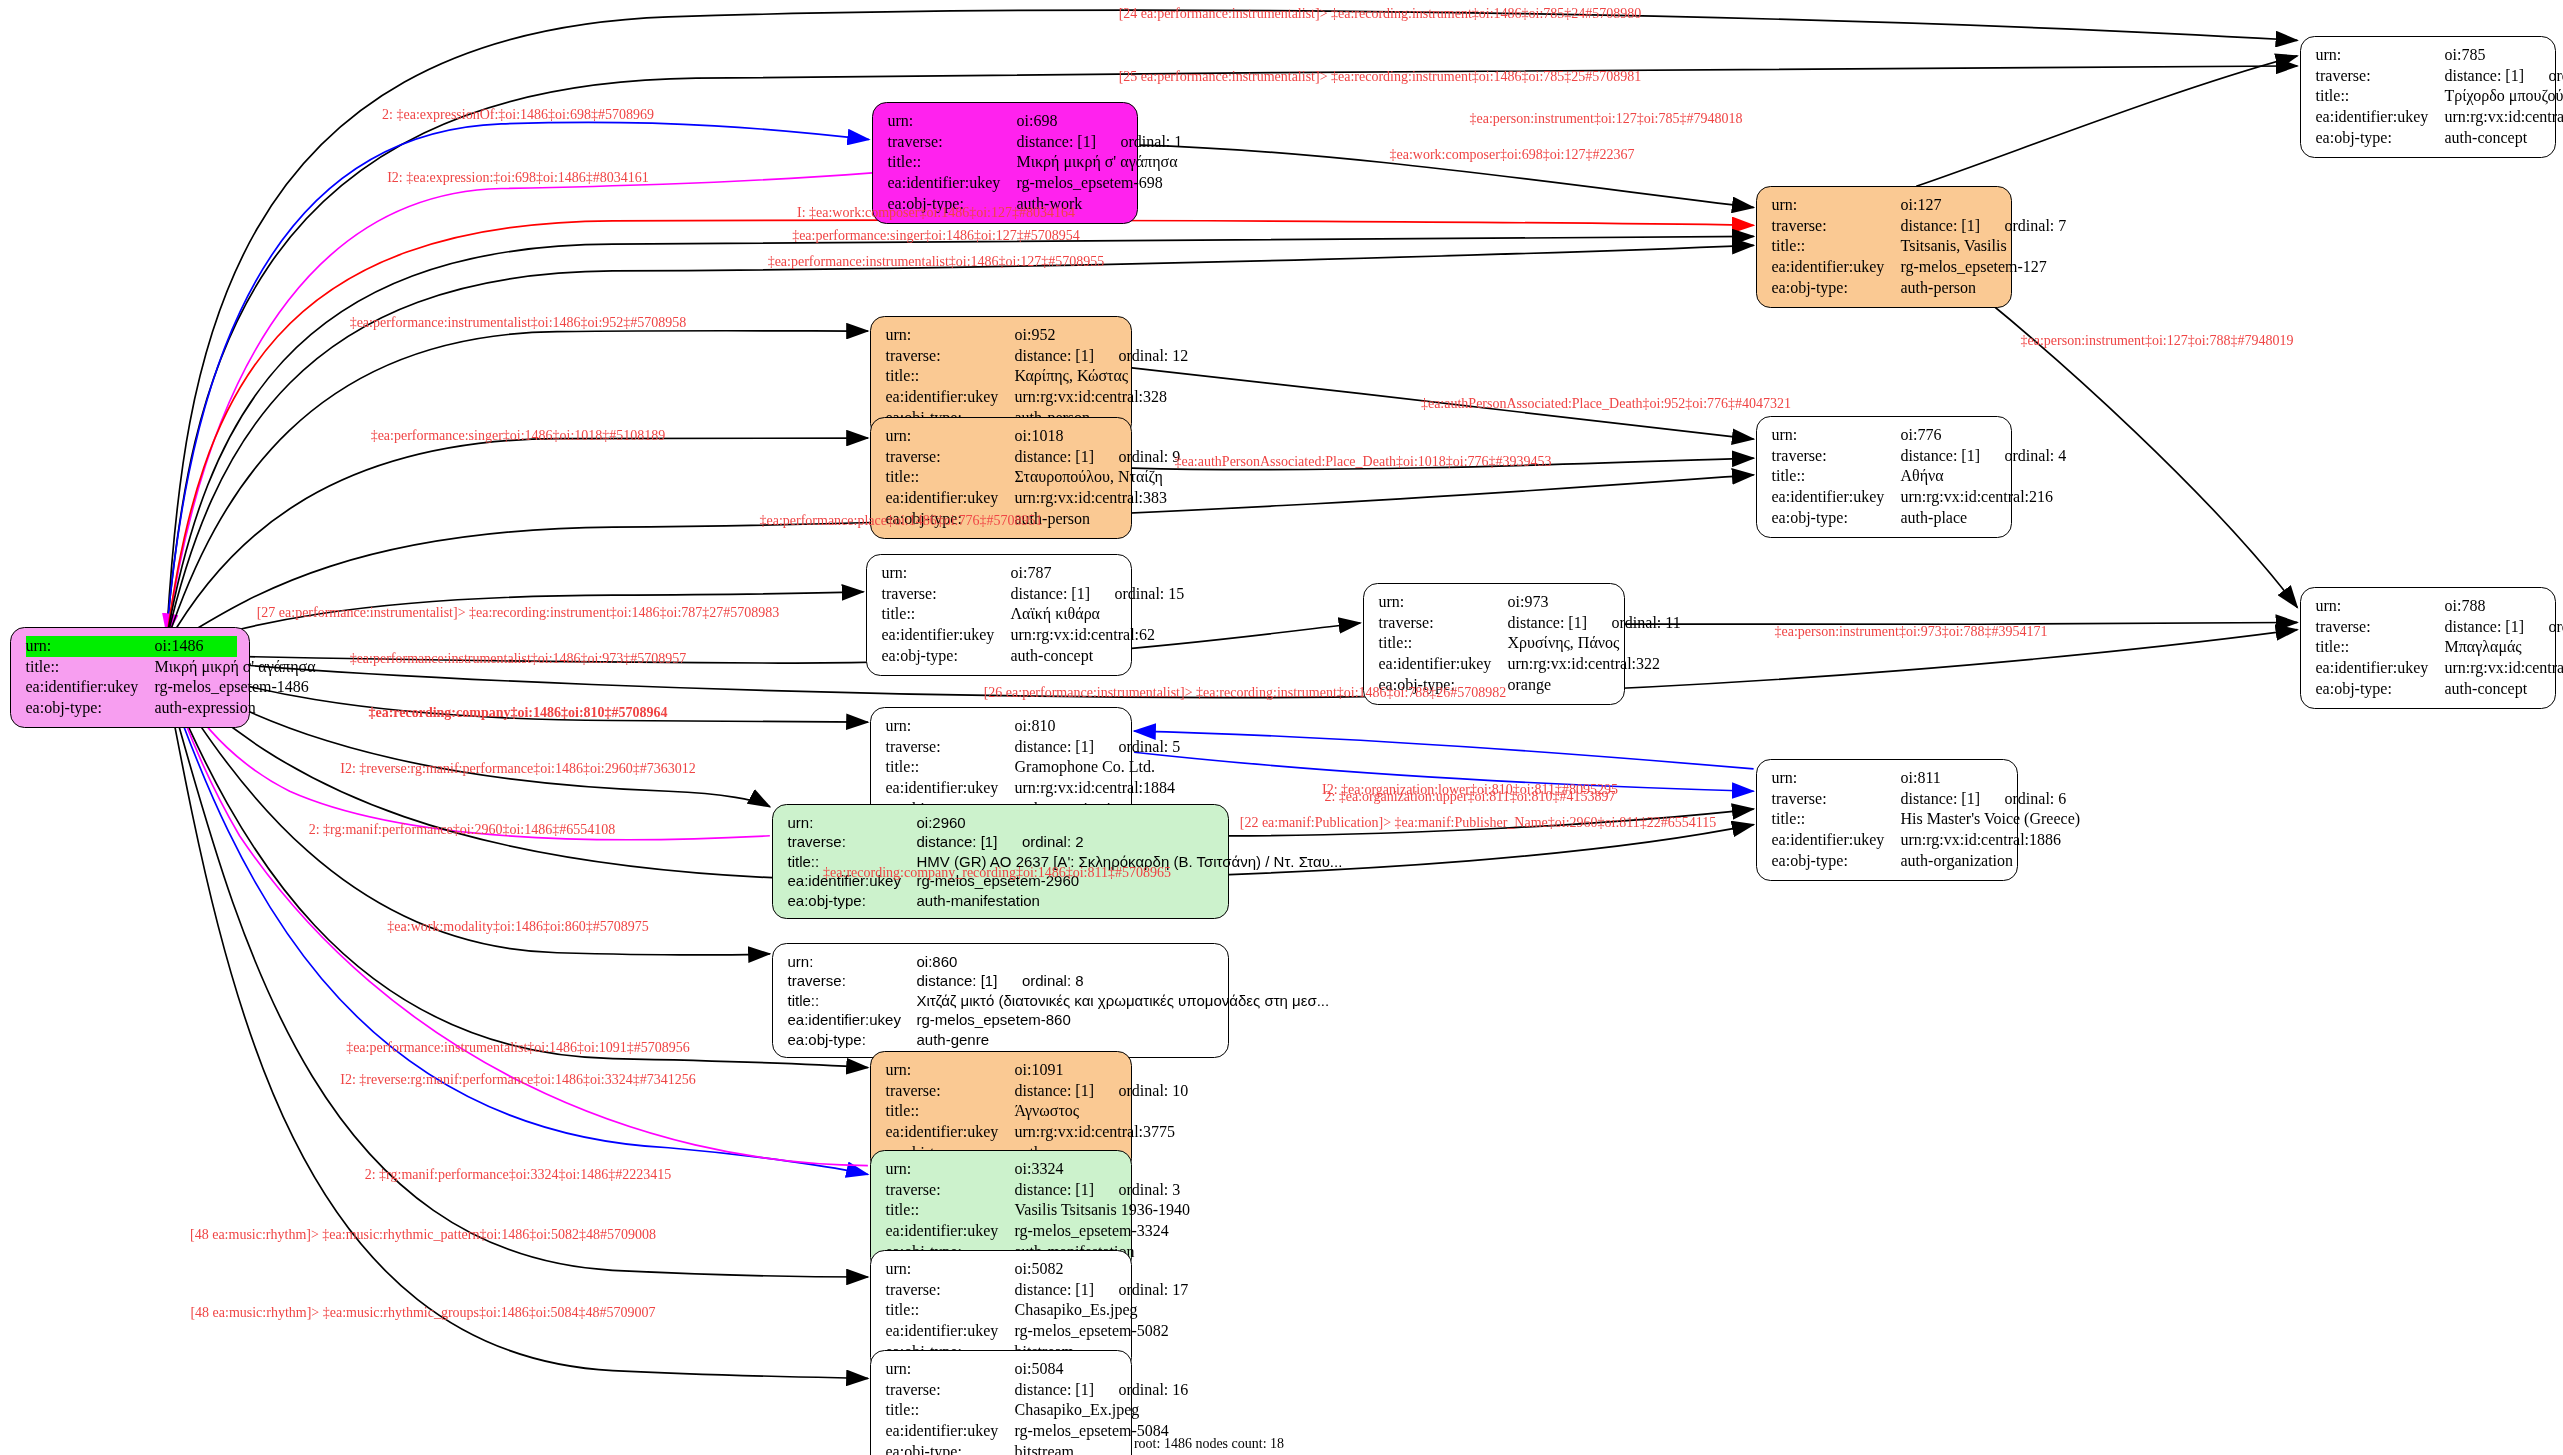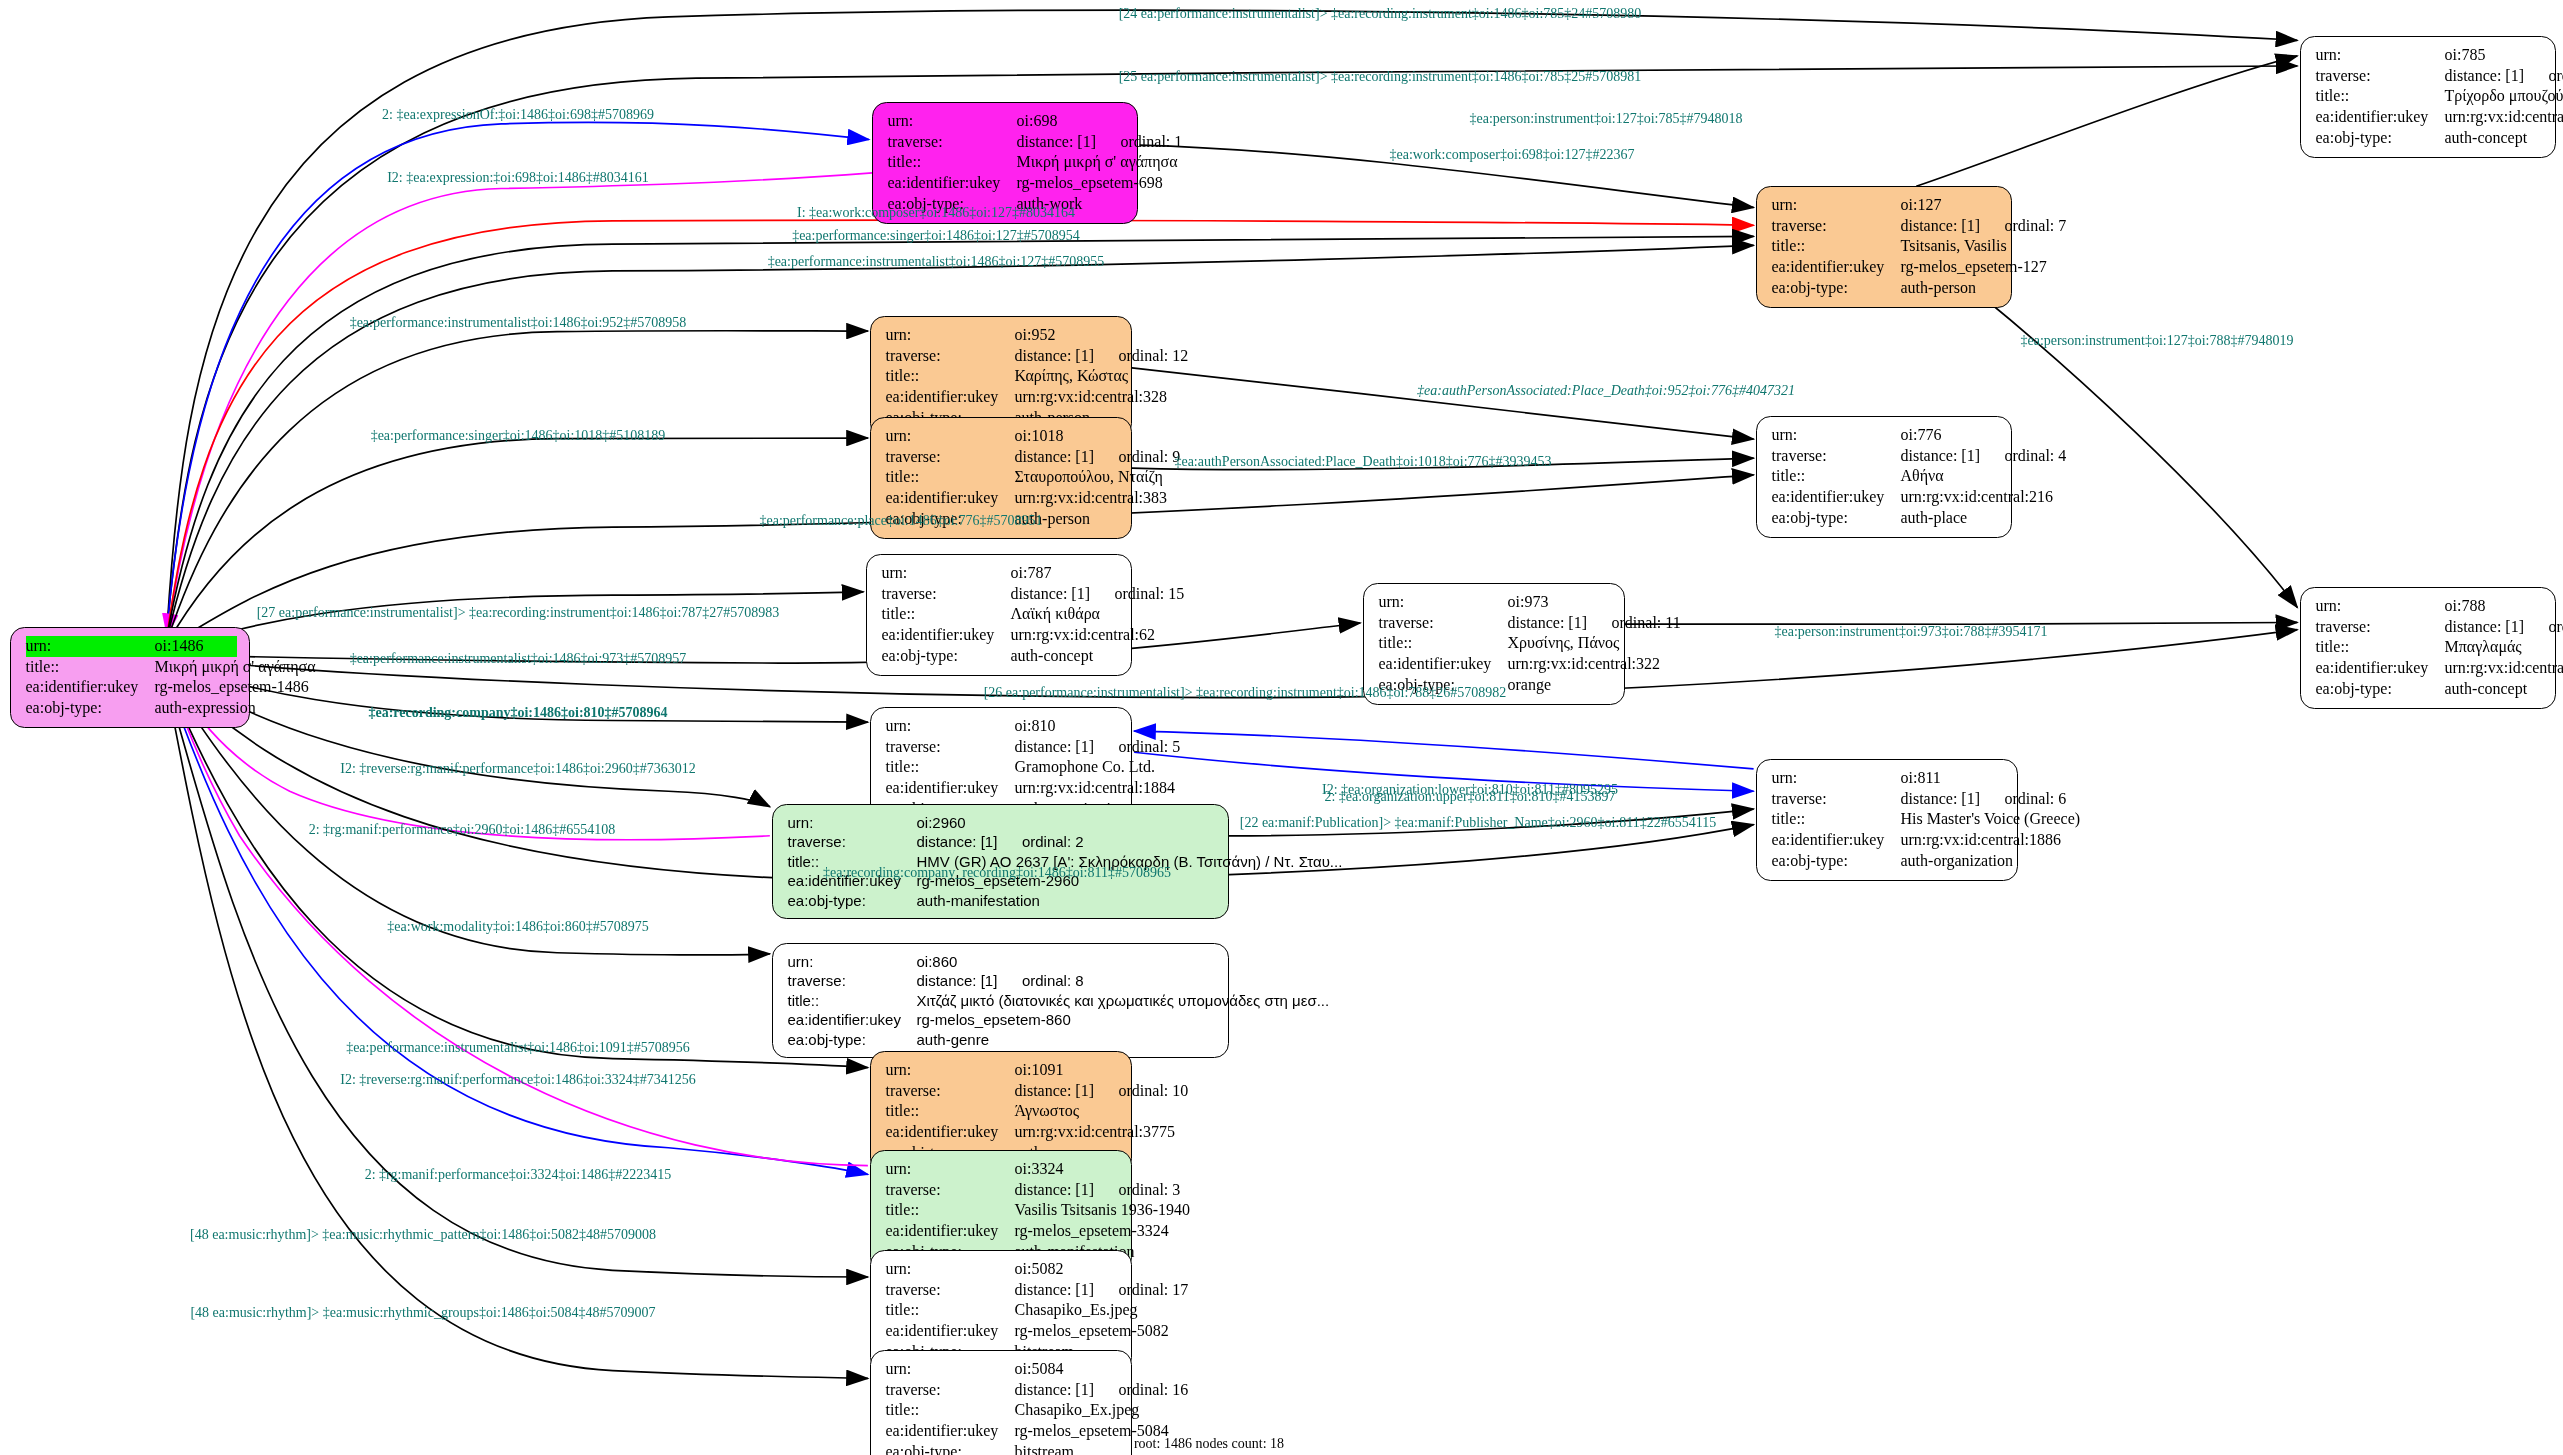--- a/index.html
+++ b/index.html
@@ -33,21 +33,21 @@
 
   .row{display:flex;align-items:baseline;}
   .k{display:inline-block;width:129px;flex:0 0 129px;}
   .v{display:inline-block;}
   .v .ord{margin-left:24.5px;}
   .root .row.first{background:#00ee00;}
 
   .elabel{
     position:absolute;
     font-size:14px;
-    color:#0f766e;
+    color:#ef4444;
     white-space:nowrap;
     font-family:"Liberation Serif", serif;
     transform:translateX(-50%);
   }
   .footer{
     position:absolute;
     font-size:14px;
     color:#000;
     white-space:nowrap;
     transform:translateX(-50%);
@@ -539,21 +539,21 @@
       <div class="elabel" style="left: 1380px; top: 69px; text-align: center;">[25 ea:performance:instrumentalist]&gt; ‡ea:recording:instrument‡oi:1486‡oi:785‡25#5708981</div>
       <div class="elabel" style="left: 518px; top: 107px;">2: ‡ea:expressionOf:‡oi:1486‡oi:698‡#5708969</div>
       <div class="elabel" style="left: 1606px; top: 111px;">‡ea:person:instrument‡oi:127‡oi:785‡#7948018</div>
       <div class="elabel" style="left: 518px; top: 170px;">I2: ‡ea:expression:‡oi:698‡oi:1486‡#8034161</div>
       <div class="elabel" style="left: 1512px; top: 147px;">‡ea:work:composer‡oi:698‡oi:127‡#22367</div>
       <div class="elabel" style="left: 936px; top: 205px;">I: ‡ea:work:composer‡oi:1486‡oi:127‡#8034164</div>
       <div class="elabel" style="left: 936px; top: 228px;">‡ea:performance:singer‡oi:1486‡oi:127‡#5708954</div>
       <div class="elabel" style="left: 936px; top: 254px;">‡ea:performance:instrumentalist‡oi:1486‡oi:127‡#5708955</div>
       <div class="elabel" style="left: 518px; top: 315px;">‡ea:performance:instrumentalist‡oi:1486‡oi:952‡#5708958</div>
       <div class="elabel" style="left: 2157px; top: 333px;">‡ea:person:instrument‡oi:127‡oi:788‡#7948019</div>
-      <div class="elabel" style="left: 1606px; top: 383px; font-style: italic;">‡ea:authPersonAssociated:Place_Death‡oi:952‡oi:776‡#4047321</div>
+      <div class="elabel" style="left: 1606px; top: 396px;">‡ea:authPersonAssociated:Place_Death‡oi:952‡oi:776‡#4047321</div>
       <div class="elabel" style="left: 518px; top: 428px;">‡ea:performance:singer‡oi:1486‡oi:1018‡#5108189</div>
       <div class="elabel" style="left: 1363px; top: 454px;">‡ea:authPersonAssociated:Place_Death‡oi:1018‡oi:776‡#3939453</div>
       <div class="elabel" style="left: 901px; top: 513px;">‡ea:performance:place‡oi:1486‡oi:776‡#5708951</div>
       <div class="elabel" style="left: 518px; top: 605px;">[27 ea:performance:instrumentalist]&gt; ‡ea:recording:instrument‡oi:1486‡oi:787‡27#5708983</div>
       <div class="elabel" style="left: 1911px; top: 624px;">‡ea:person:instrument‡oi:973‡oi:788‡#3954171</div>
       <div class="elabel" style="left: 518px; top: 651px;">‡ea:performance:instrumentalist‡oi:1486‡oi:973‡#5708957</div>
       <div class="elabel" style="left: 1245px; top: 685px;">[26 ea:performance:instrumentalist]&gt; ‡ea:recording:instrument‡oi:1486‡oi:788‡26#5708982</div>
       <div class="elabel" style="left: 518px; top: 705px; font-weight: bold;">‡ea:recording:company‡oi:1486‡oi:810‡#5708964</div>
       <div class="elabel" style="left: 518px; top: 761px;">I2: ‡reverse:rg:manif:performance‡oi:1486‡oi:2960‡#7363012</div>
       <div class="elabel" style="left: 1470px; top: 741px; margin-top: 48px;">2: ‡ea:organization:upper‡oi:811‡oi:810‡#4153897</div>

